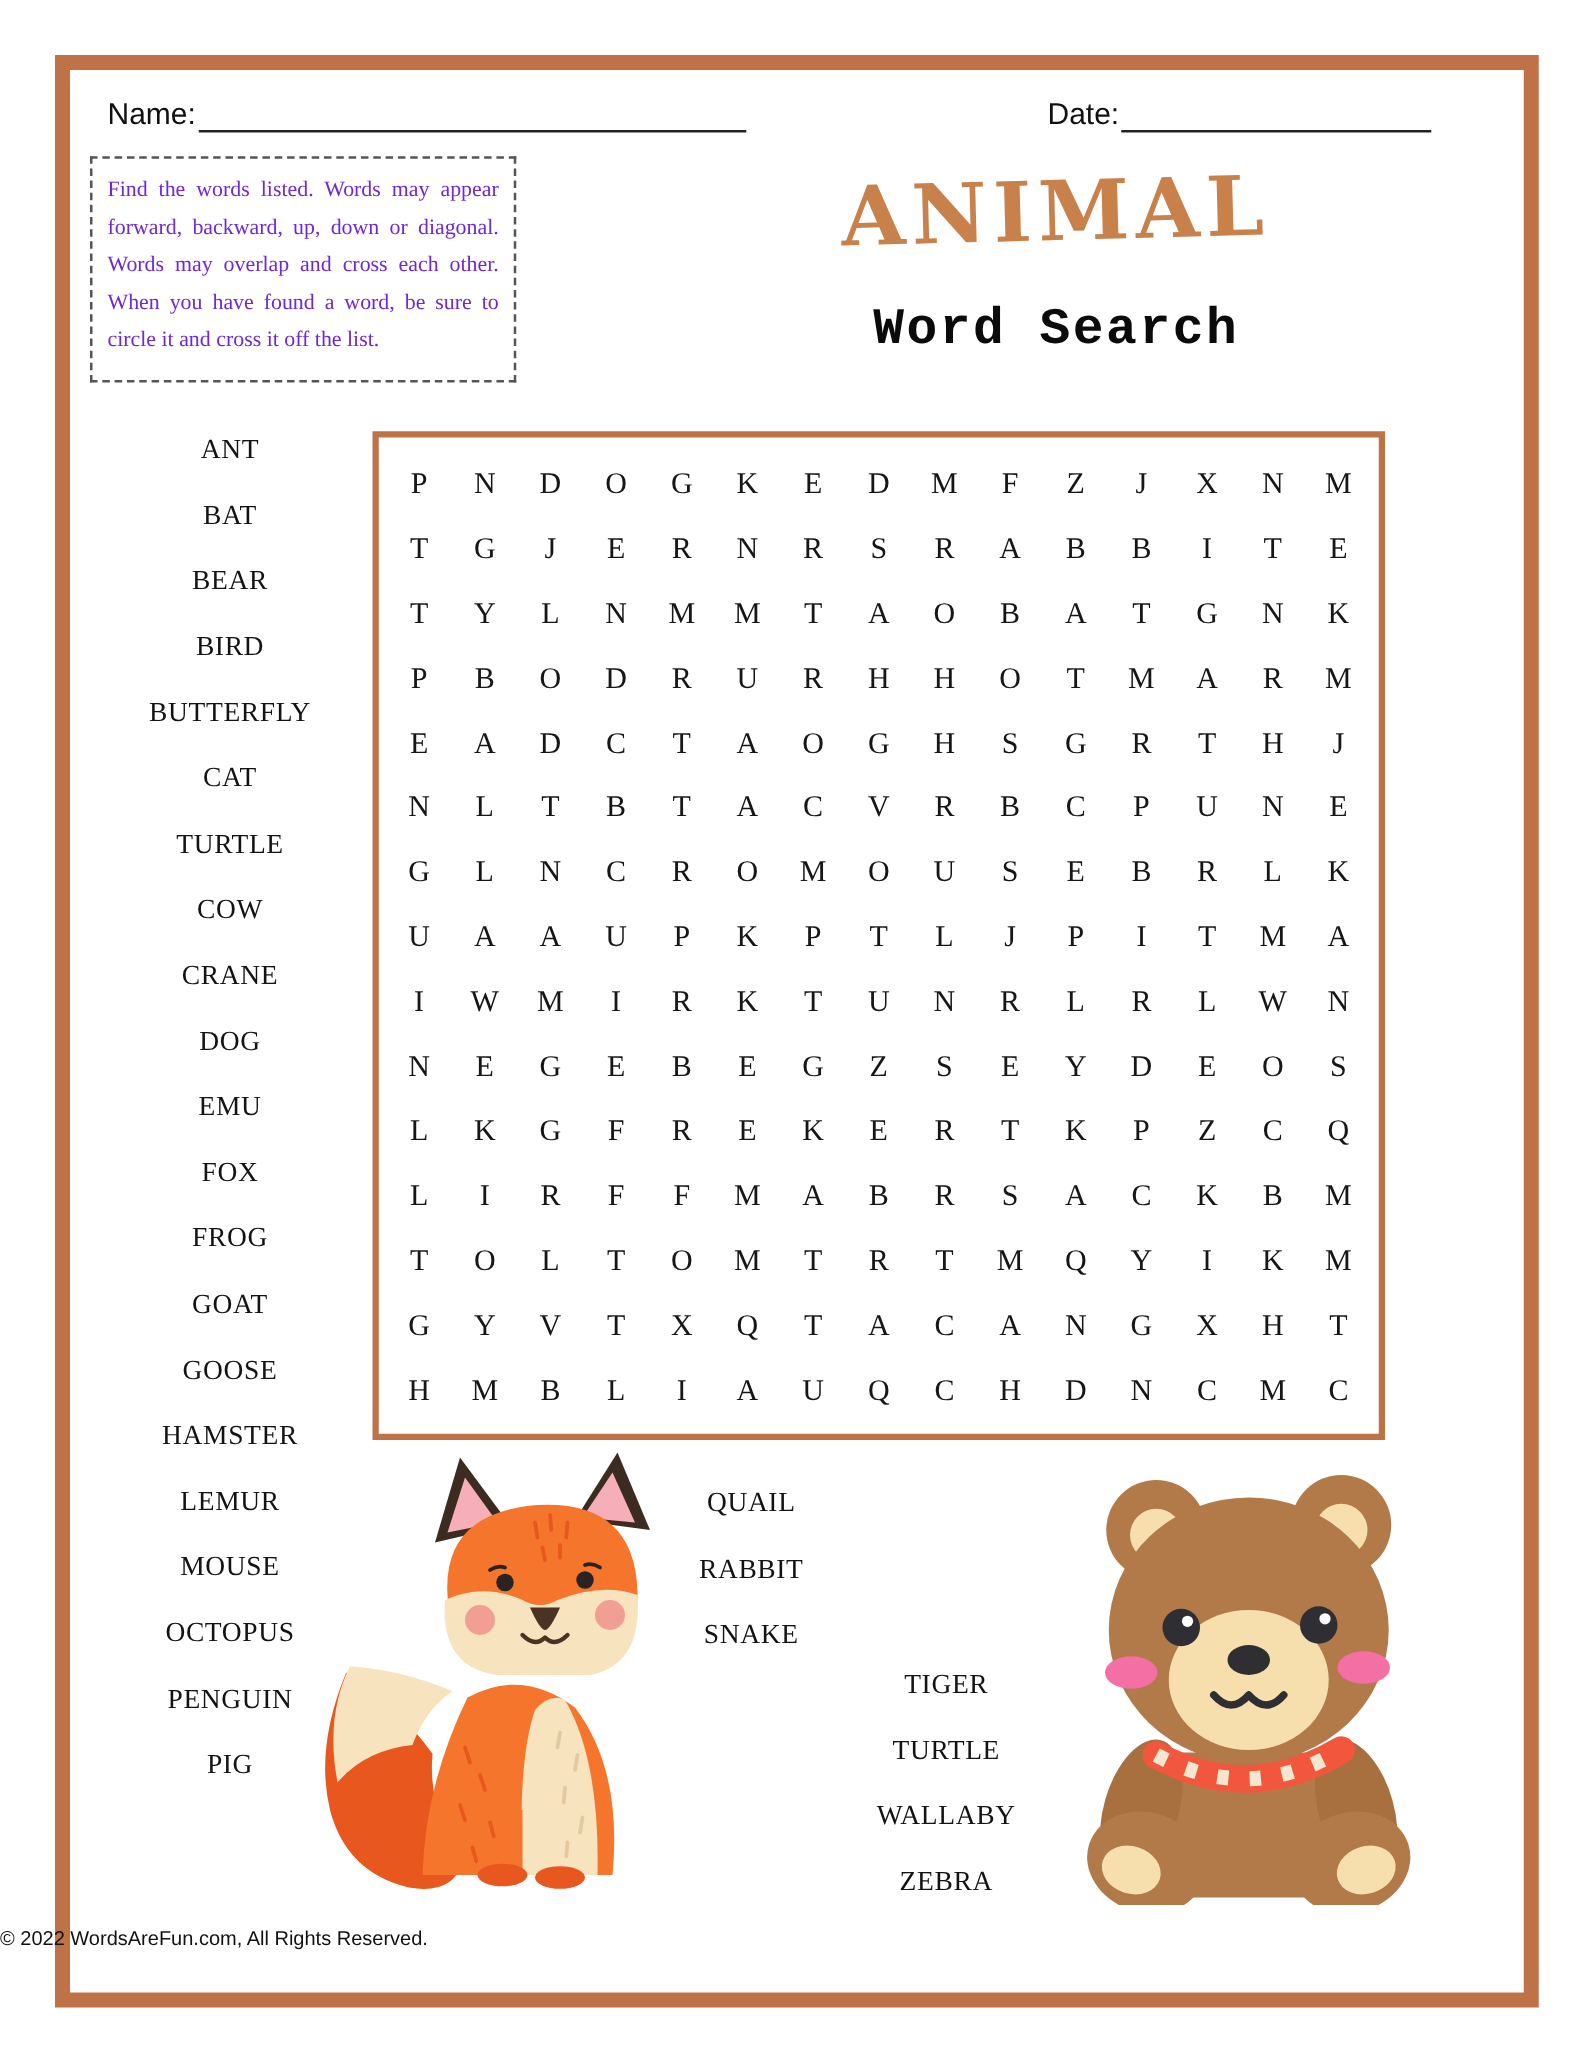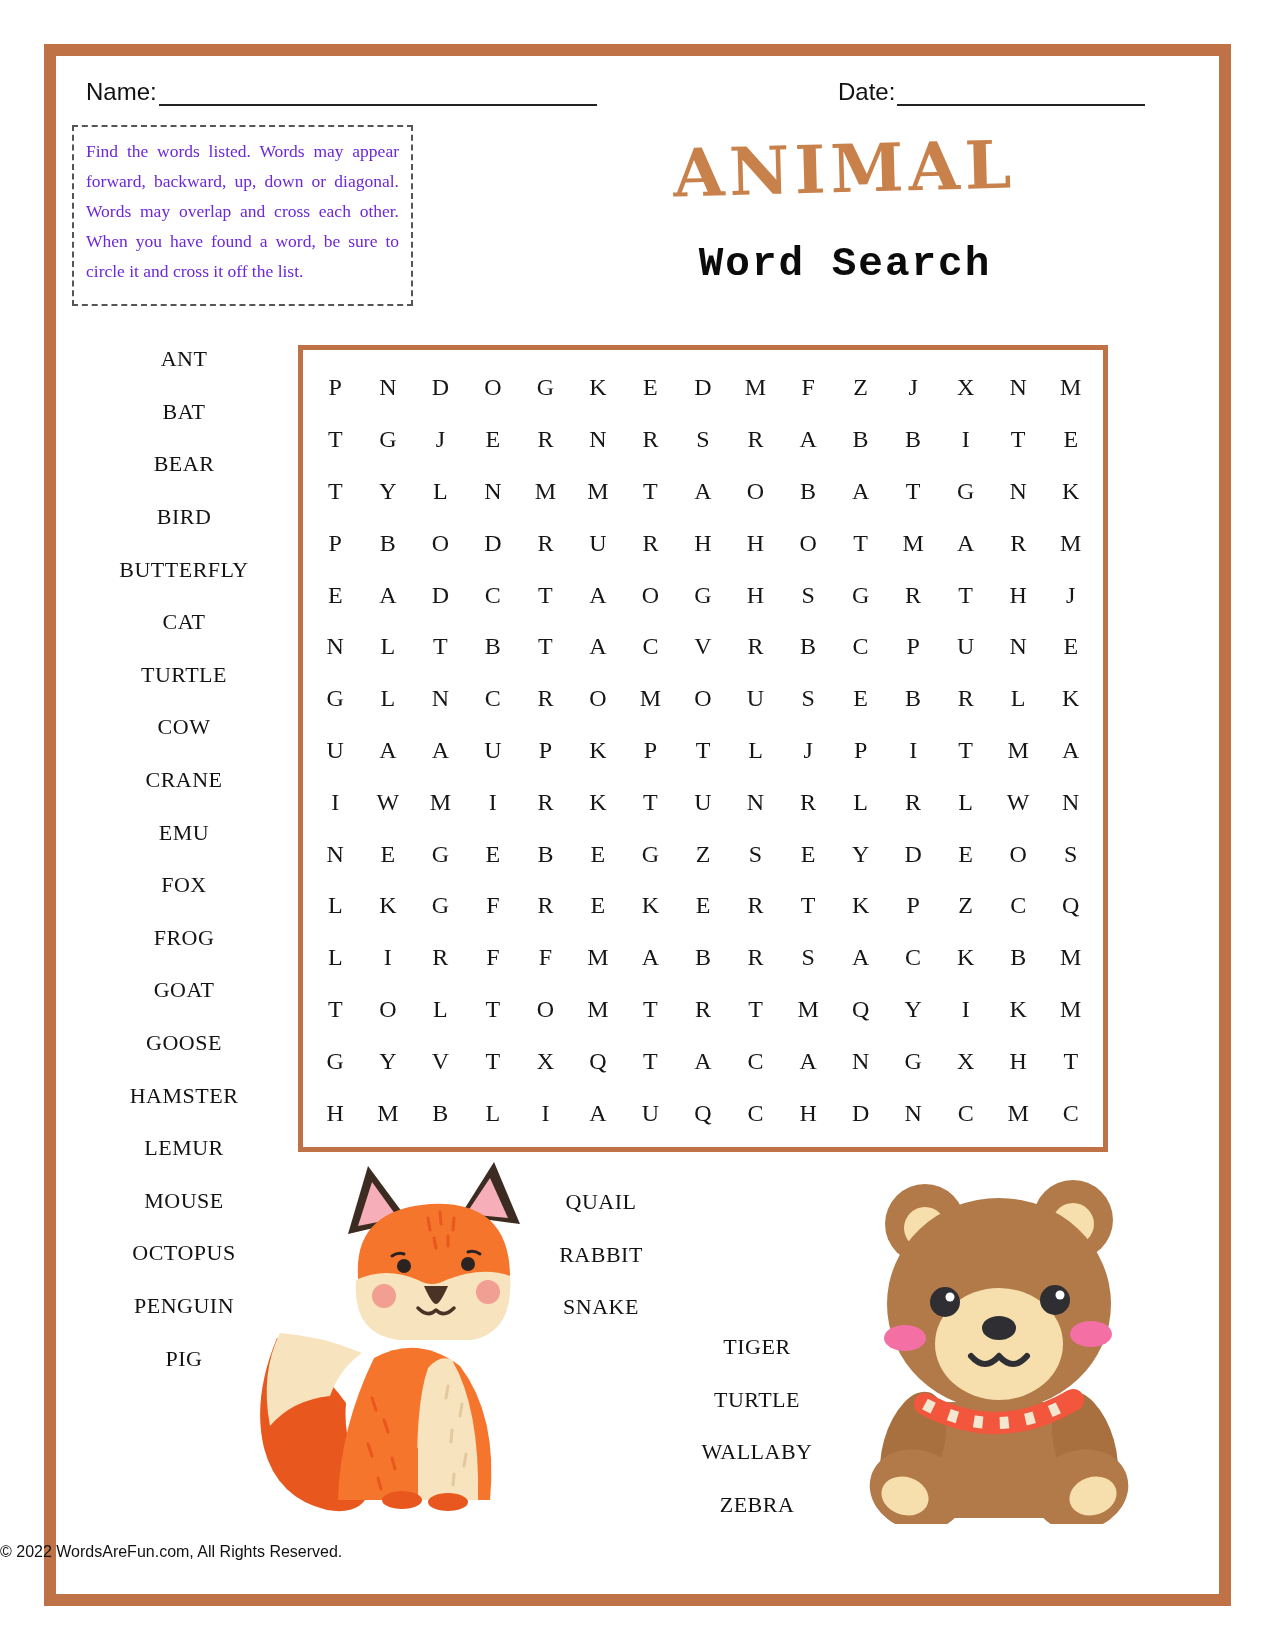--- a/index.html
+++ b/index.html
@@ -130,20 +130,21 @@
   <div class="word-list list-left">
       <div class="word">ANT</div>
       <div class="word">BAT</div>
       <div class="word">BEAR</div>
       <div class="word">BIRD</div>
       <div class="word">BUTTERFLY</div>
       <div class="word">CAT</div>
       <div class="word">TURTLE</div>
       <div class="word">COW</div>
       <div class="word">CRANE</div>
+      <div class="word">DOG</div>
       <div class="word">EMU</div>
       <div class="word">FOX</div>
       <div class="word">FROG</div>
       <div class="word">GOAT</div>
       <div class="word">GOOSE</div>
       <div class="word">HAMSTER</div>
       <div class="word">LEMUR</div>
       <div class="word">MOUSE</div>
       <div class="word">OCTOPUS</div>
       <div class="word">PENGUIN</div>

